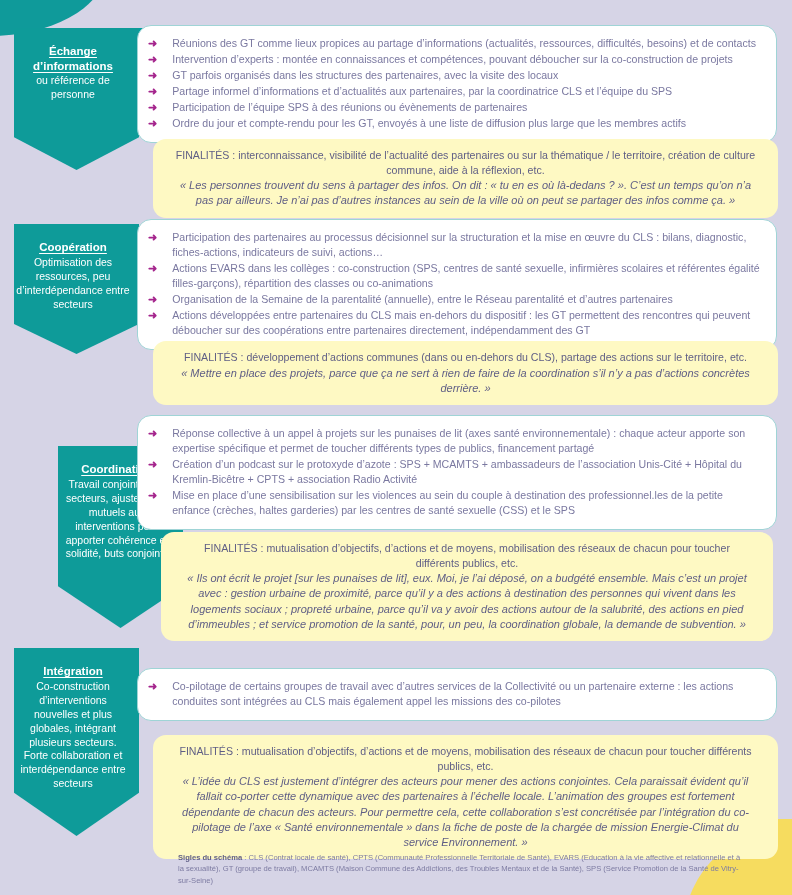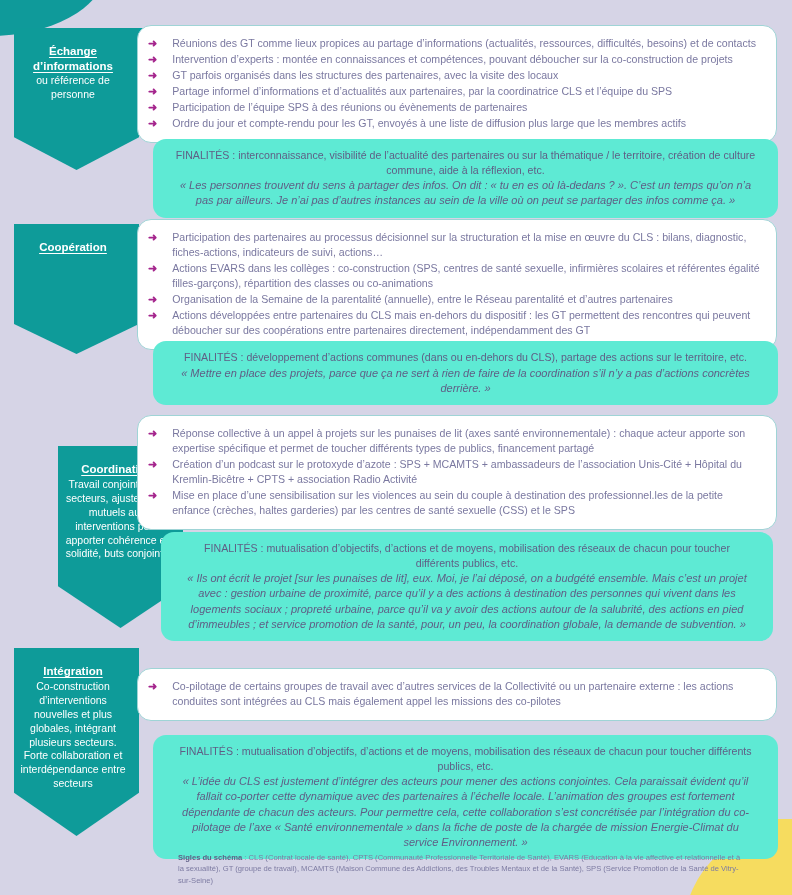--- a/index.html
+++ b/index.html
@@ -117,21 +117,21 @@
     font-size: 11px;
     line-height: 1.35;
     flex: 0 0 auto;
     font-weight: bold;
   }
   .bullet-text { flex: 1 1 auto; margin-left: 8px; }
 
   
   .finalites {
     position: absolute;
-    background: #5eead4;
+    background: #fef9c3;
     border-radius: 13px;
     padding: 9px 22px;
     text-align: center;
     color: #5f5e85;
   }
   .finalites-main {
     font-size: 10.6px;
     line-height: 1.38;
     display: block;
   }
@@ -204,20 +204,21 @@
     <div class="finalites" style="top:139px; left:153px; width:625px;">
       <span class="finalites-main">FINALITÉS : interconnaissance, visibilité de l’actualité des partenaires ou sur la thématique / le territoire, création de culture commune, aide à la réflexion, etc.</span>
       <span class="finalites-quote">« Les personnes trouvent du sens à partager des infos. On dit : « tu en es où là-dedans ? ». C’est un temps qu’on n’a pas par ailleurs. Je n’ai pas d’autres instances au sein de la ville où on peut se partager des infos comme ça. »</span>
     </div>
   </div>
 
   <div class="level-block">
 
     <div class="banner" style="top:224px; height:130px;">
       <span class="banner-title">Coopération</span>
+      <span class="banner-sub">Optimisation des ressources, peu d’interdépendance entre secteurs</span>
     </div>
 
     <div class="card" style="top:219px;">
       <ul class="bullet-list">
         <li class="bullet">
           <span class="bullet-arrow">➜</span>
           <span class="bullet-text">Participation des partenaires au processus décisionnel sur la structuration et la mise en œuvre du CLS : bilans, diagnostic, fiches-actions, indicateurs de suivi, actions…</span>
         </li>
         <li class="bullet">
           <span class="bullet-arrow">➜</span>

